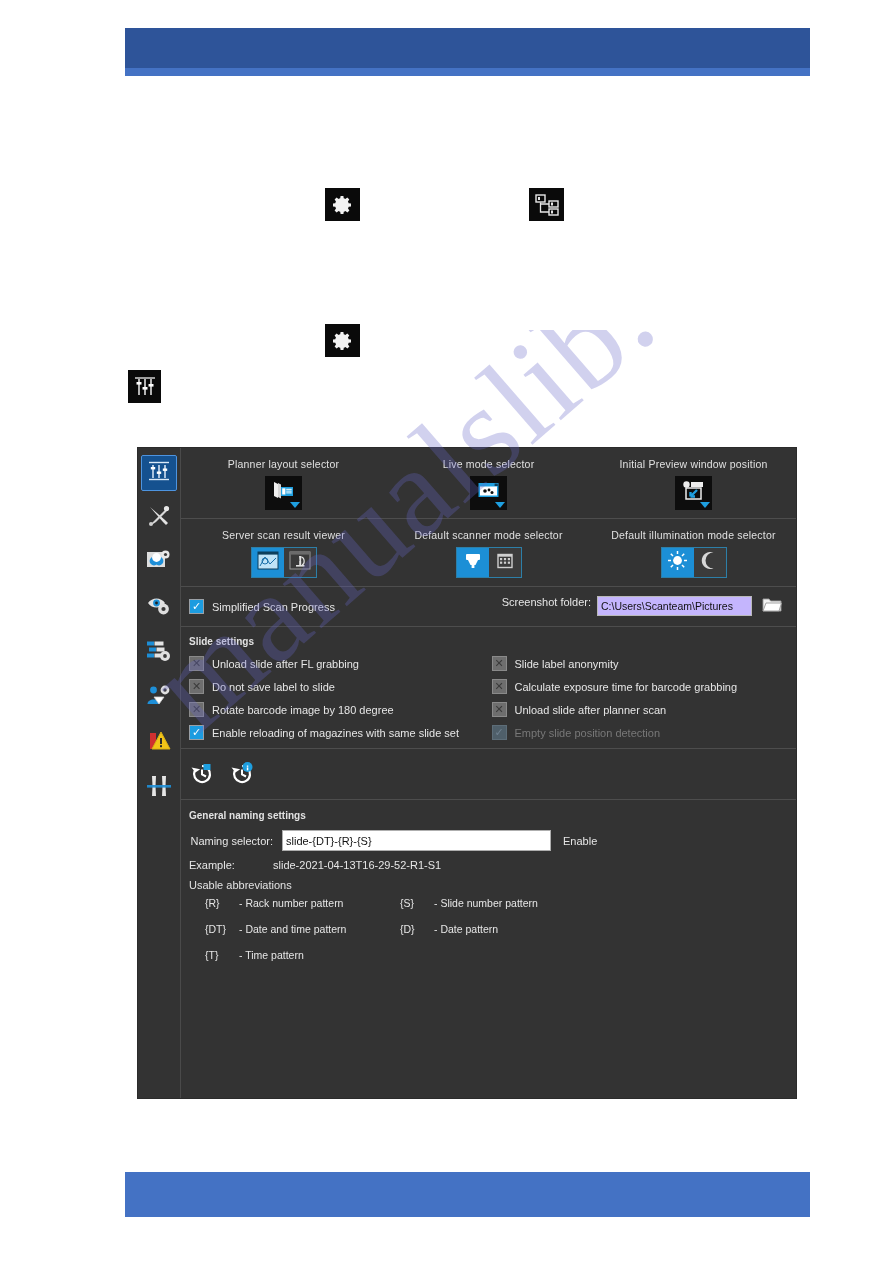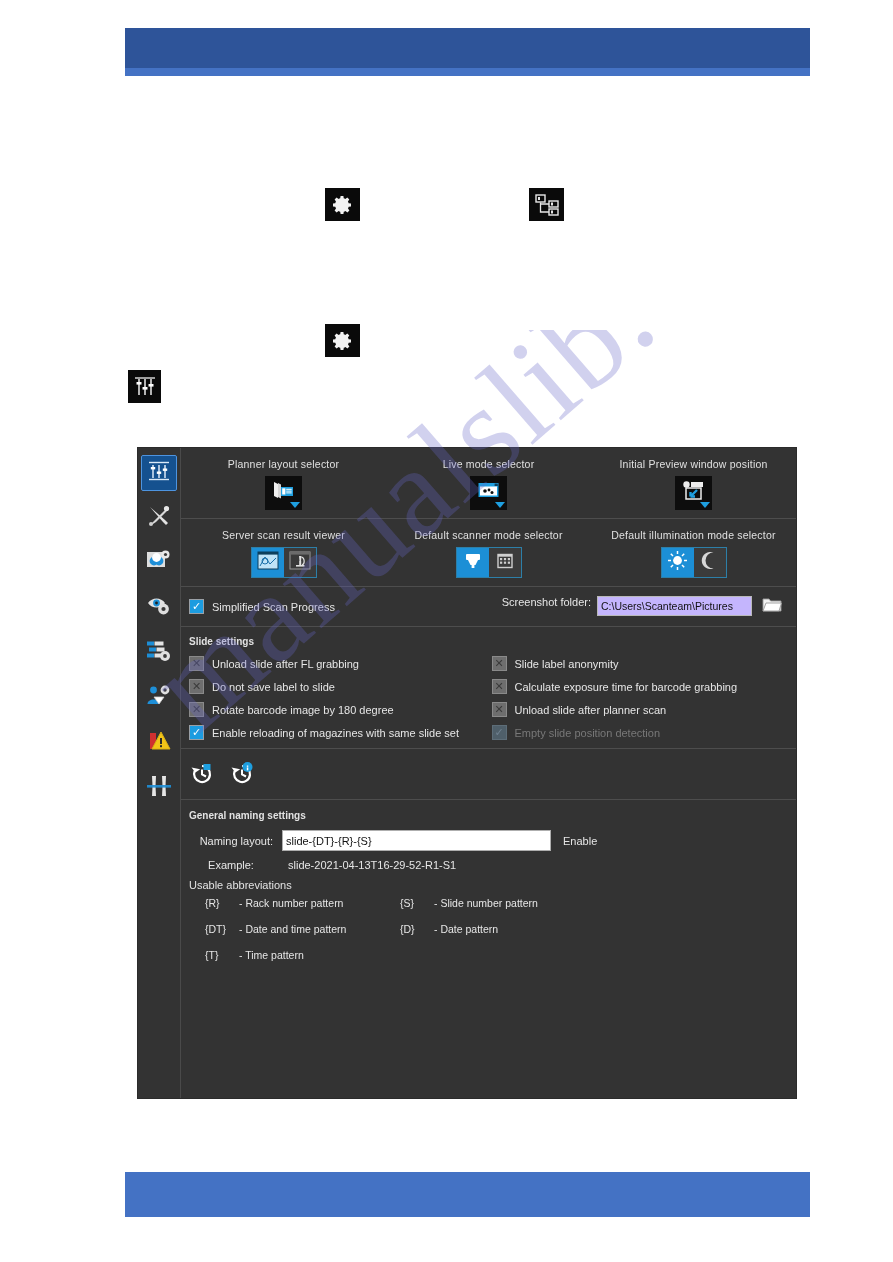--- a/index.html
+++ b/index.html
@@ -145,21 +145,21 @@
   
   .naming { padding: 10px 10px 6px 8px; }
   .nrow { display: flex; align-items: center; margin-bottom: 8px; }
   .nlabel { font-size: 11px; width: 84px; text-align: right; margin-right: 9px; color: #e6e6e6; }
   .ninput {
     width: 269px; height: 21px; background: #ffffff; color: #111;
     border: 1px solid #aeaeae; font-size: 11px; padding: 0 3px;
     font-family: "Liberation Sans", sans-serif; line-height: 19px;
   }
   .nreset { font-size: 11px; margin-left: 12px; color: #e6e6e6; }
-  .nex-label { font-size: 11px; width: 84px; text-align: center; margin-right: 15px; color: #e6e6e6;}
+  .nex-label { font-size: 11px; width: 84px; text-align: left; margin-right: 0; color: #e6e6e6;}
   .nex-val { font-size: 11px; color: #e6e6e6; }
   .abbr-title { font-size: 11px; margin: 4px 0 6px 0; color: #e2e2e2; }
   .abbr-grid { display: grid; grid-template-columns: 195px 1fr; row-gap: 14px; padding-left: 16px; }
   .abbr-item { display: flex; align-items: baseline; font-size: 10.5px; color: #e6e6e6; }
   .abbr-key { width: 34px; text-align: left; }
   .abbr-desc { }
 </style>
 </head>
 <body>
 
@@ -527,21 +527,21 @@
               <rect x="17.8" y="6.4" width="1.5" height="3" fill="#ffffff"></rect>
             </svg></span>
           </span>
         </div>
       </div>
 
       <div class="naming">
         <div class="section-title">General naming settings</div>
 
         <div class="nrow">
-          <span class="nlabel">Naming layout:</span>
+          <span class="nlabel">Naming selector:</span>
           <input class="ninput" type="text" value="slide-{DT}-{R}-{S}" style="">
           <span class="nreset">Enable</span>
         </div>
 
         <div class="nrow">
           <span class="nex-label">Example:</span>
           <span class="nex-val">slide-2021-04-13T16-29-52-R1-S1</span>
         </div>
 
         <div class="abbr-title">Usable abbreviations</div>

